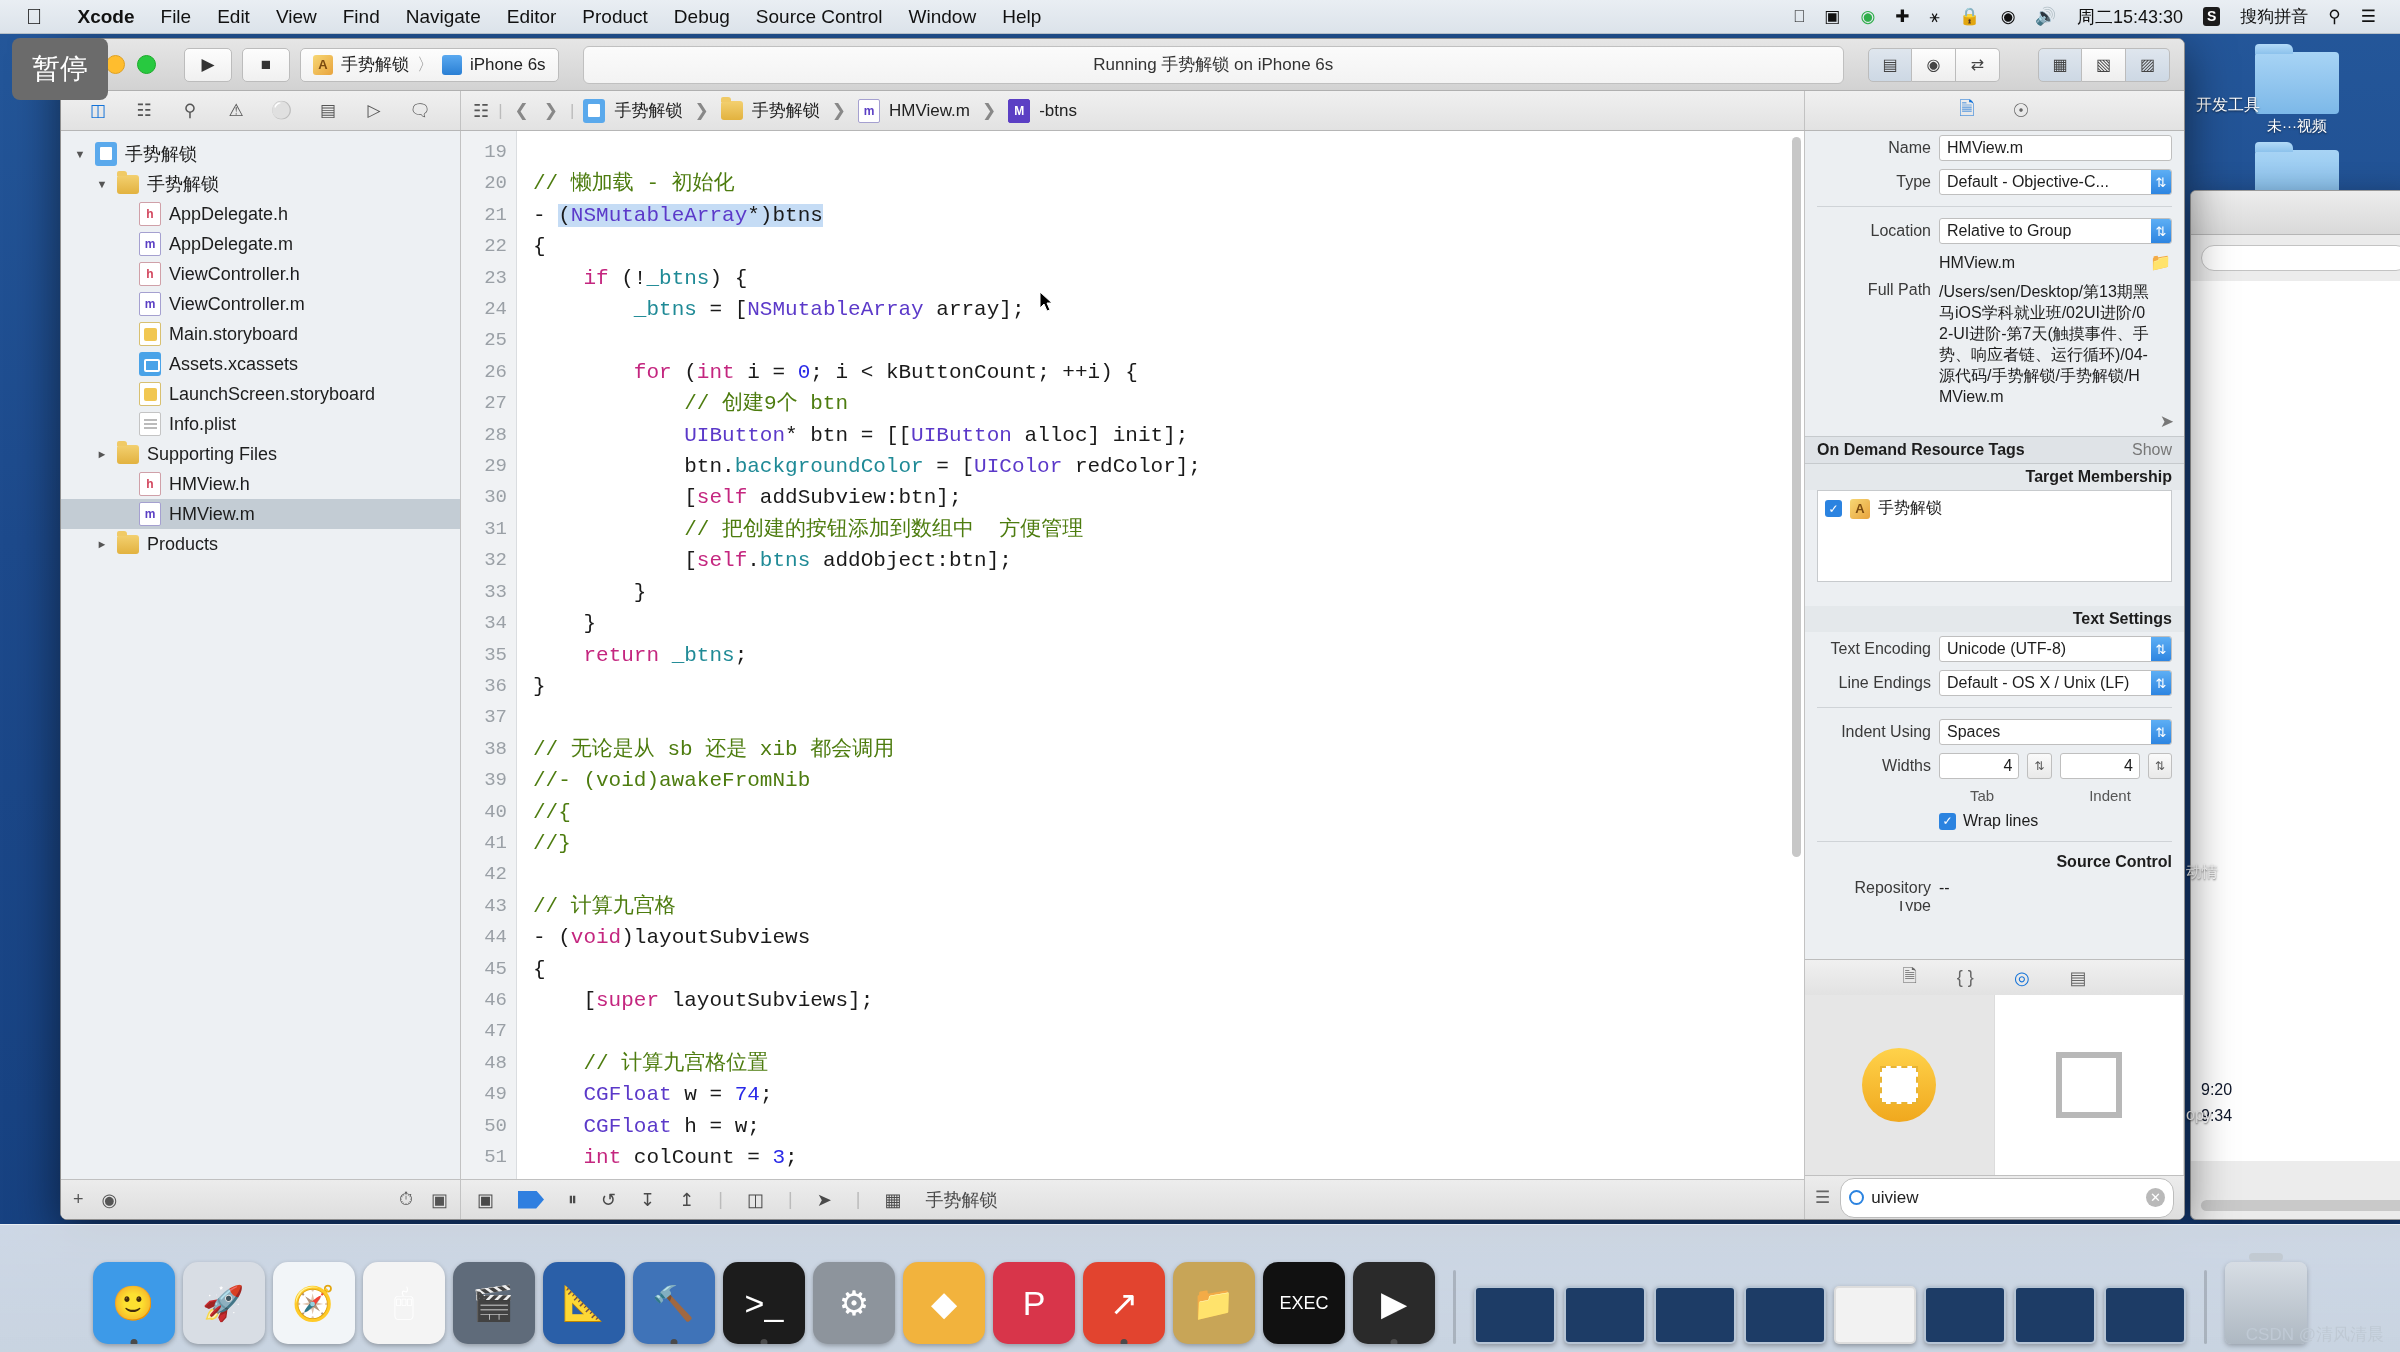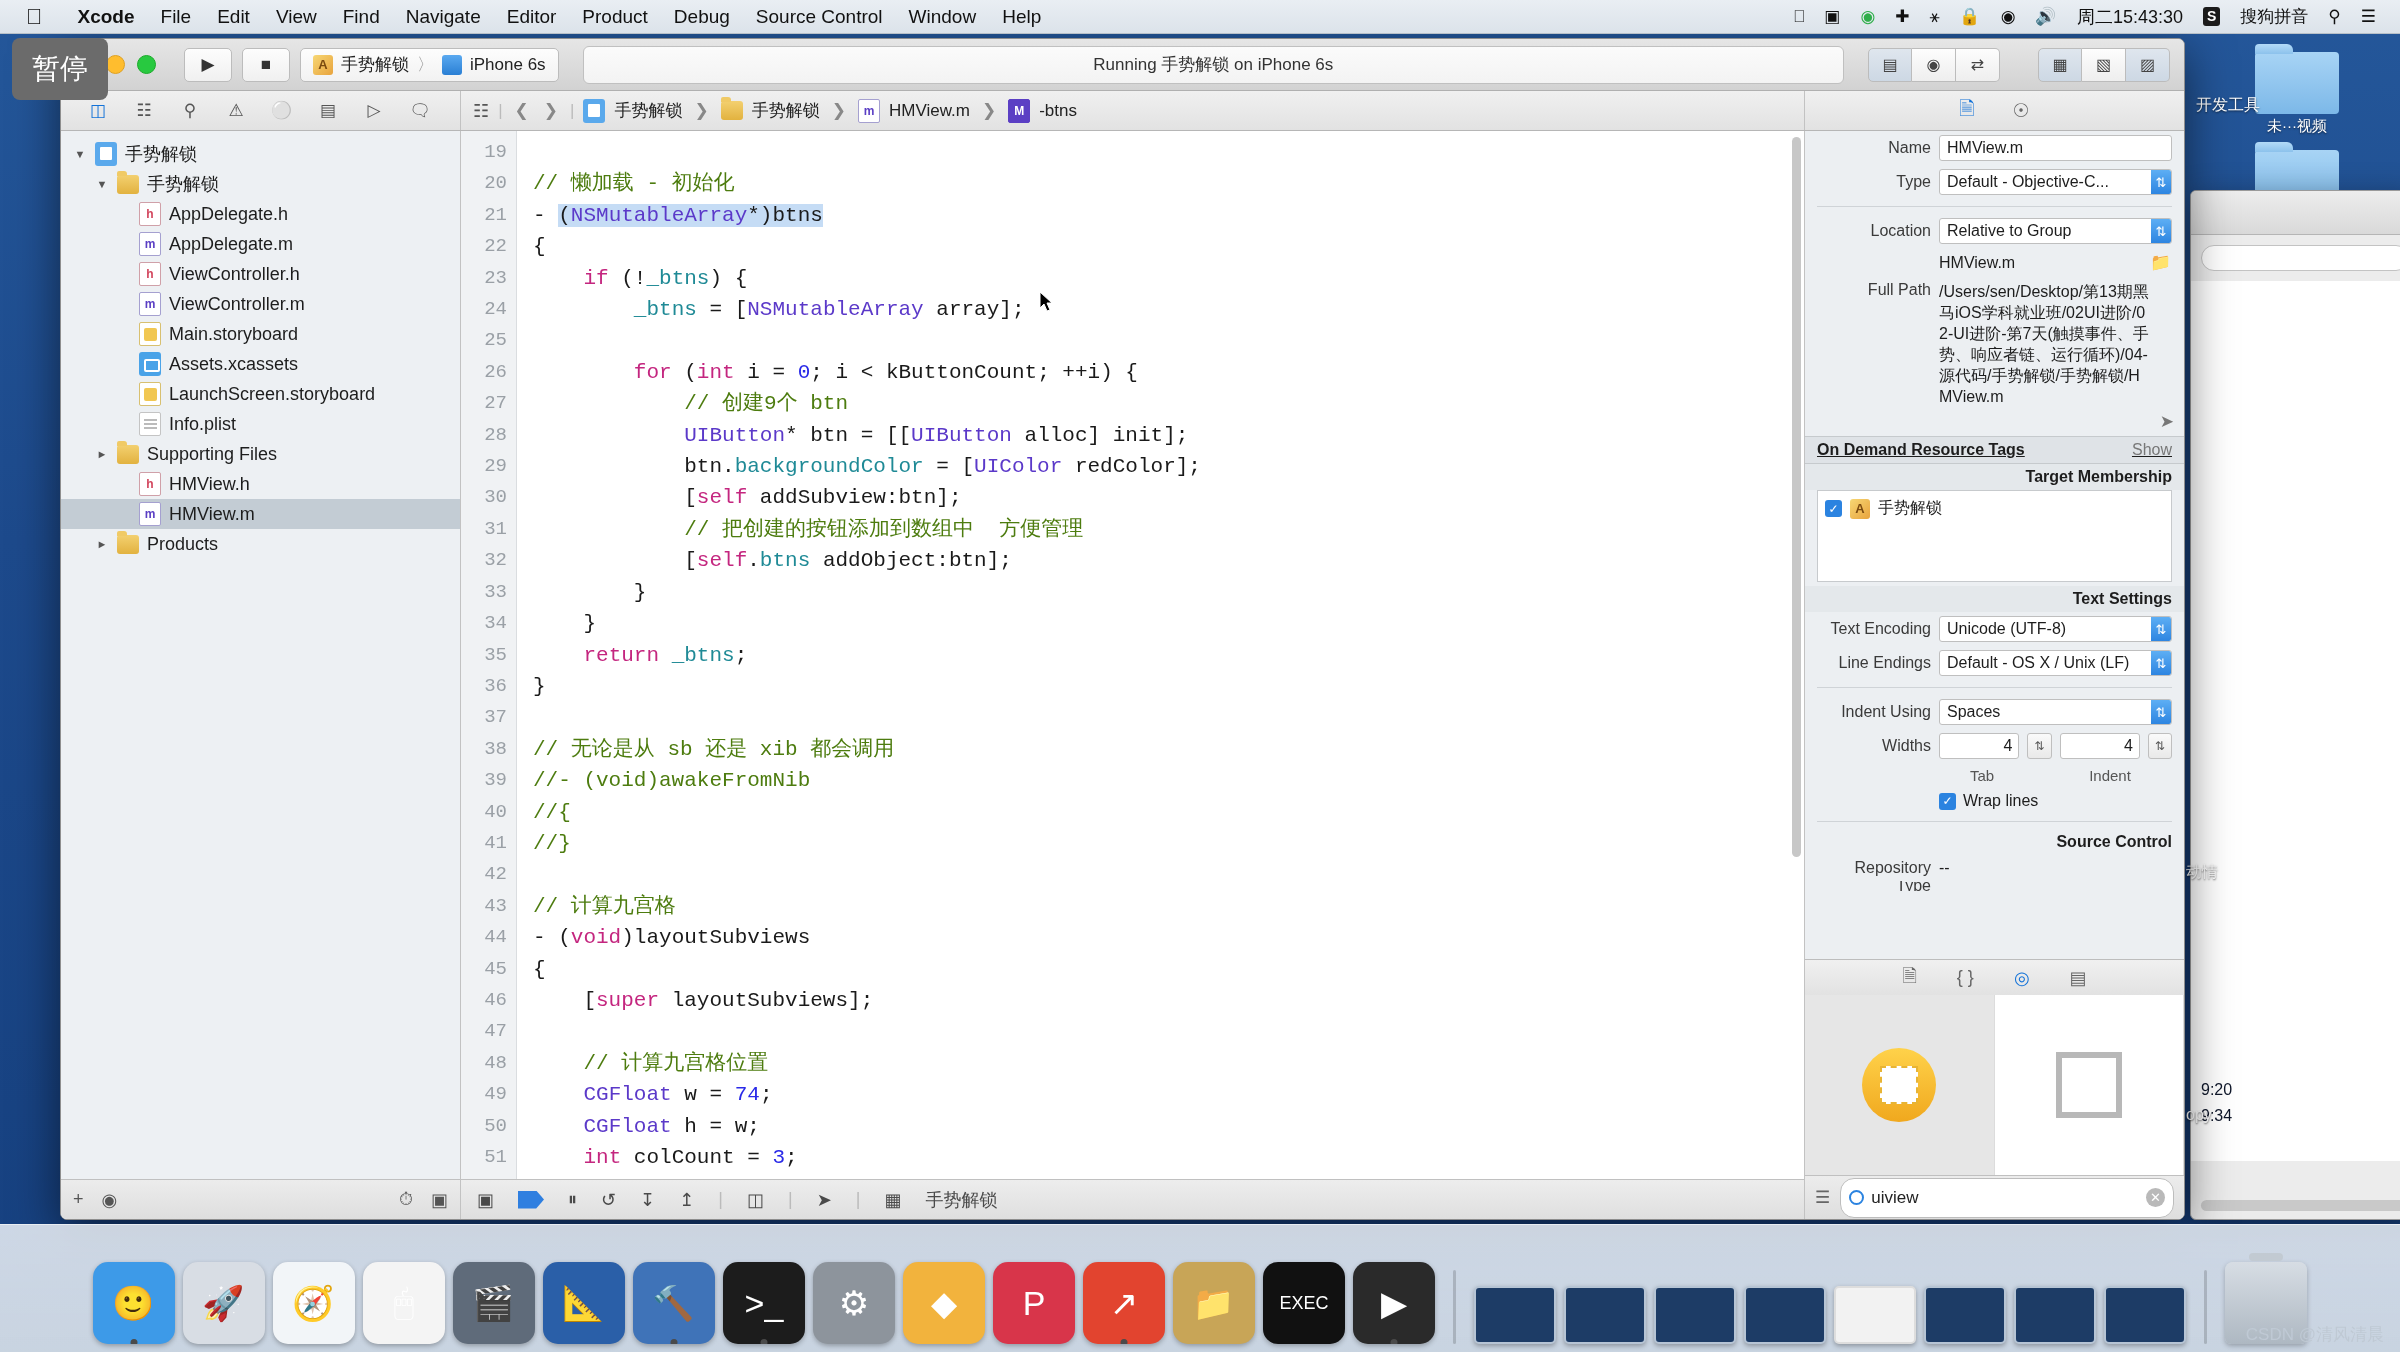--- a/index.html
+++ b/index.html
@@ -220,21 +220,21 @@
   .tin{flex:1;height:26px;background:#fff;border:1px solid #bfbfbf;border-radius:3px;
        display:flex;align-items:center;padding:0 7px;font-size:16px;overflow:hidden;white-space:nowrap;}
   .pop{flex:1;height:26px;background:#fff;border:1px solid #bfbfbf;border-radius:3px;
        display:flex;align-items:center;padding:0 24px 0 7px;font-size:16px;position:relative;
        white-space:nowrap;overflow:hidden;}
   .pop:after{content:"⇅";position:absolute;right:0;top:-1px;width:20px;height:26px;
        background:linear-gradient(180deg,#5fb0f5,#2b83e0);color:#fff;font-size:13px;
        display:flex;align-items:center;justify-content:center;border-radius:0 3px 3px 0;}
   .sep{height:1px;background:#cfd3d7;margin:7px 12px;}
   .hdr{background:#dfe3e7;border-top:1px solid #c6cacd;border-bottom:1px solid #c6cacd;
-       padding:4px 12px;font-weight:bold;font-size:16px;display:flex;text-decoration:underline;}
+       padding:4px 12px;font-weight:bold;font-size:16px;display:flex;}
   .hdr .show{margin-left:auto;font-weight:normal;color:#777;}
   .sub{padding:4px 12px;font-weight:bold;font-size:16px;background:#e4e8eb;text-align:right;}
   .memb{background:#fff;border:1px solid #c7cacd;margin:0 12px;height:92px;padding:7px;}
   .cbrow{display:flex;align-items:center;gap:8px;}
   .cb{width:17px;height:17px;background:#2b83e0;border-radius:3px;color:#fff;font-size:12px;
       display:flex;align-items:center;justify-content:center;}
   .stepper{width:26px;height:26px;background:linear-gradient(180deg,#fafafa,#e9e9e9);
            border:1px solid #bfbfbf;border-radius:3px;font-size:12px;display:flex;
            align-items:center;justify-content:center;color:#555;}
   .numin{width:86px;height:26px;background:#fff;border:1px solid #bfbfbf;border-radius:3px;
@@ -625,21 +625,21 @@
         </div>
         <div class="sub">Target Membership</div>
         <div class="memb">
           <div class="cbrow">
             <span class="cb">✓</span>
             <span class="appicon"></span>
             <span>手势解锁</span>
           </div>
         </div>
 
-        <div class="sub" style="margin-top:4px;">Text Settings</div>
+        <div class="sub" style="margin-top:24px;">Text Settings</div>
         <div class="fld">
           <span class="lab">Text Encoding</span>
           <span class="pop">Unicode (UTF-8)</span>
         </div>
         <div class="fld">
           <span class="lab">Line Endings</span>
           <span class="pop">Default - OS X / Unix (LF)</span>
         </div>
         <div class="sep"></div>
         <div class="fld">

